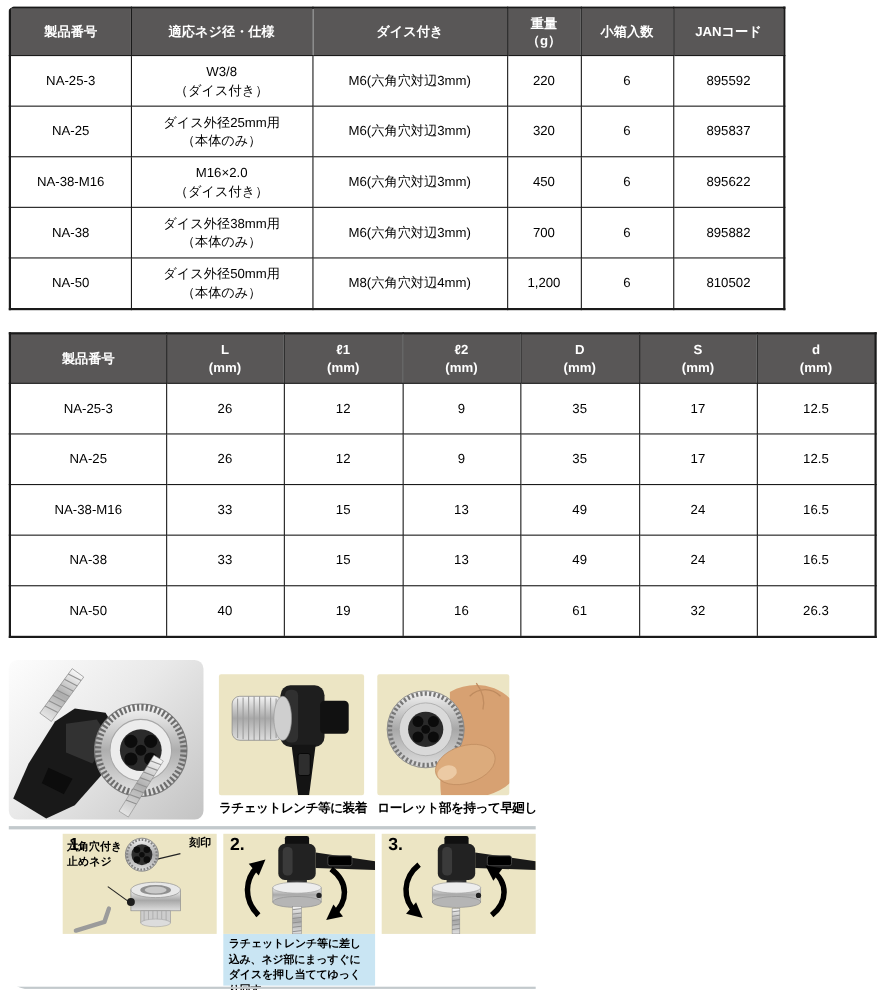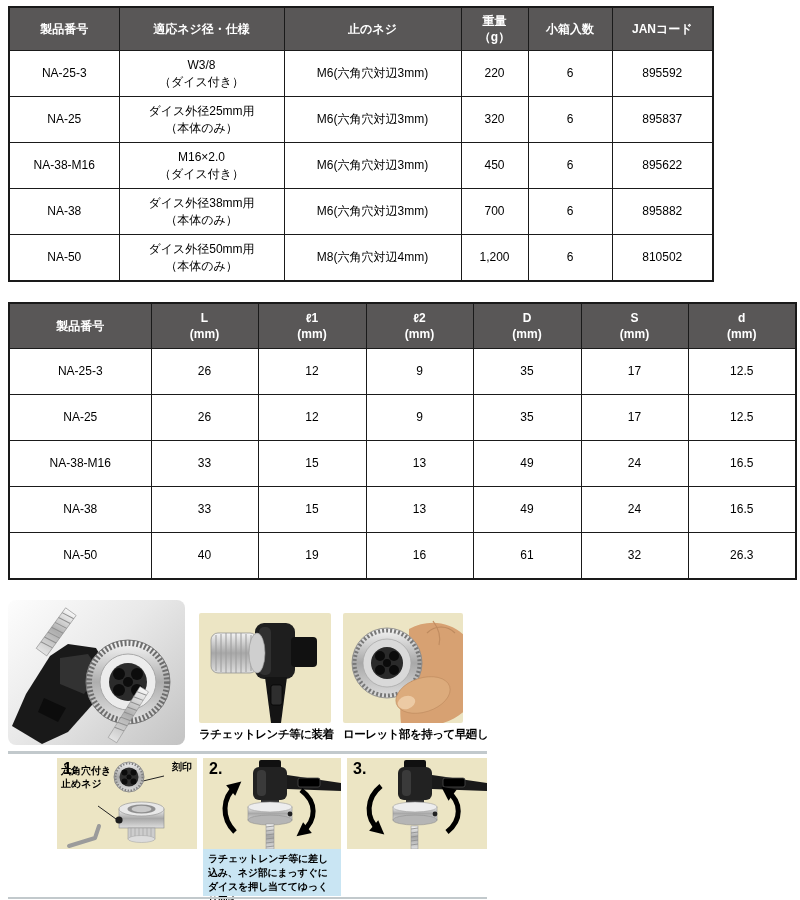--- a/index.html
+++ b/index.html
@@ -1,17 +1,17 @@
 <!DOCTYPE html>
 <html style="--header-bg: #595757; --header-text: #ffffff; --table-border: #1a1a1a; --panel-beige: #ece5c4; --caption-blue: #c9e5f3;"><head>
 <meta charset="utf-8">
 <style>
   html,body{margin:0;padding:0;background:#fff;}
   .page{position:relative;width:800px;height:900px;background:#fff;overflow:hidden;
-        font-family:"Liberation Sans","DejaVu Sans",sans-serif;color:#000;}
+        font-family:"Liberation Sans","DejaVu Sans",sans-serif;color:#000;border-radius:29px;}
 
   table{border-collapse:collapse;table-layout:fixed;position:absolute;background:#fff;
         border:2px solid var(--table-border,#1a1a1a);}
   th,td{border:1px solid var(--table-border,#1a1a1a);text-align:center;vertical-align:middle;
         white-space:pre-line;font-size:12px;line-height:1.35;padding:0 2px;overflow:hidden;}
   th{background:var(--header-bg,#595757);color:var(--header-text,#fff);font-weight:bold;}
 
   #spec-table{left:8px;top:6px;width:704px;}
   #spec-table th{height:42px;}
   #spec-table td{height:45px;}
@@ -57,21 +57,21 @@
         <col style="width:165px">
         <col style="width:177px">
       <col style="width:67px">
         <col style="width:84px">
         <col style="width:101px">
     </colgroup>
     <thead>
       <tr>
         <th>製品番号</th>
         <th>適応ネジ径・仕様</th>
-        <th>止のネジ</th>
+        <th>ダイス付き</th>
         <th>重量
 （g）</th>
         <th>小箱入数</th>
         <th>JANコード</th>
       </tr>
     </thead>
     <tbody>
       <tr>
         <td>NA-25-3</td>
         <td>W3/8

